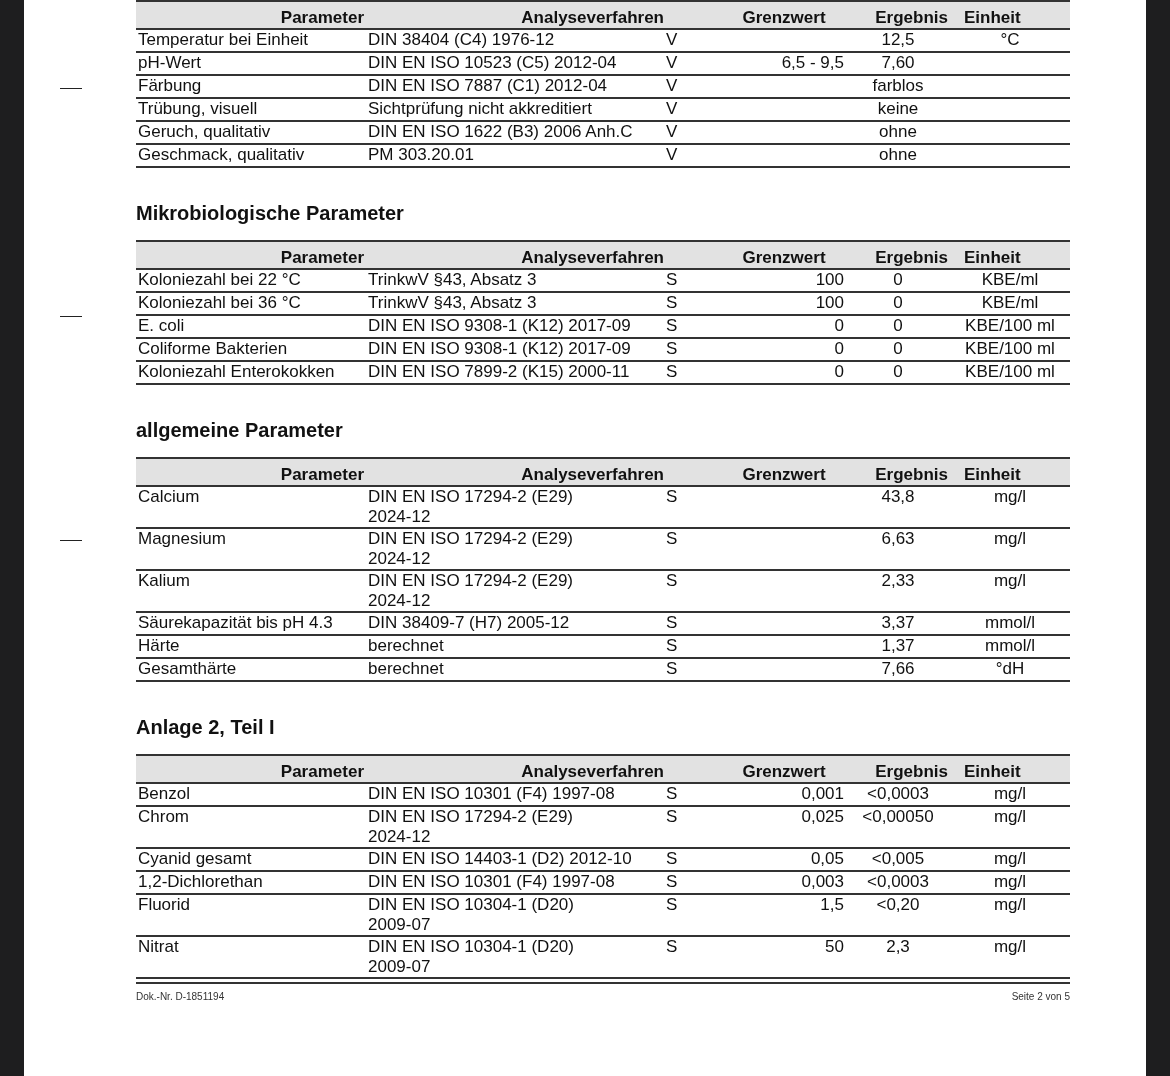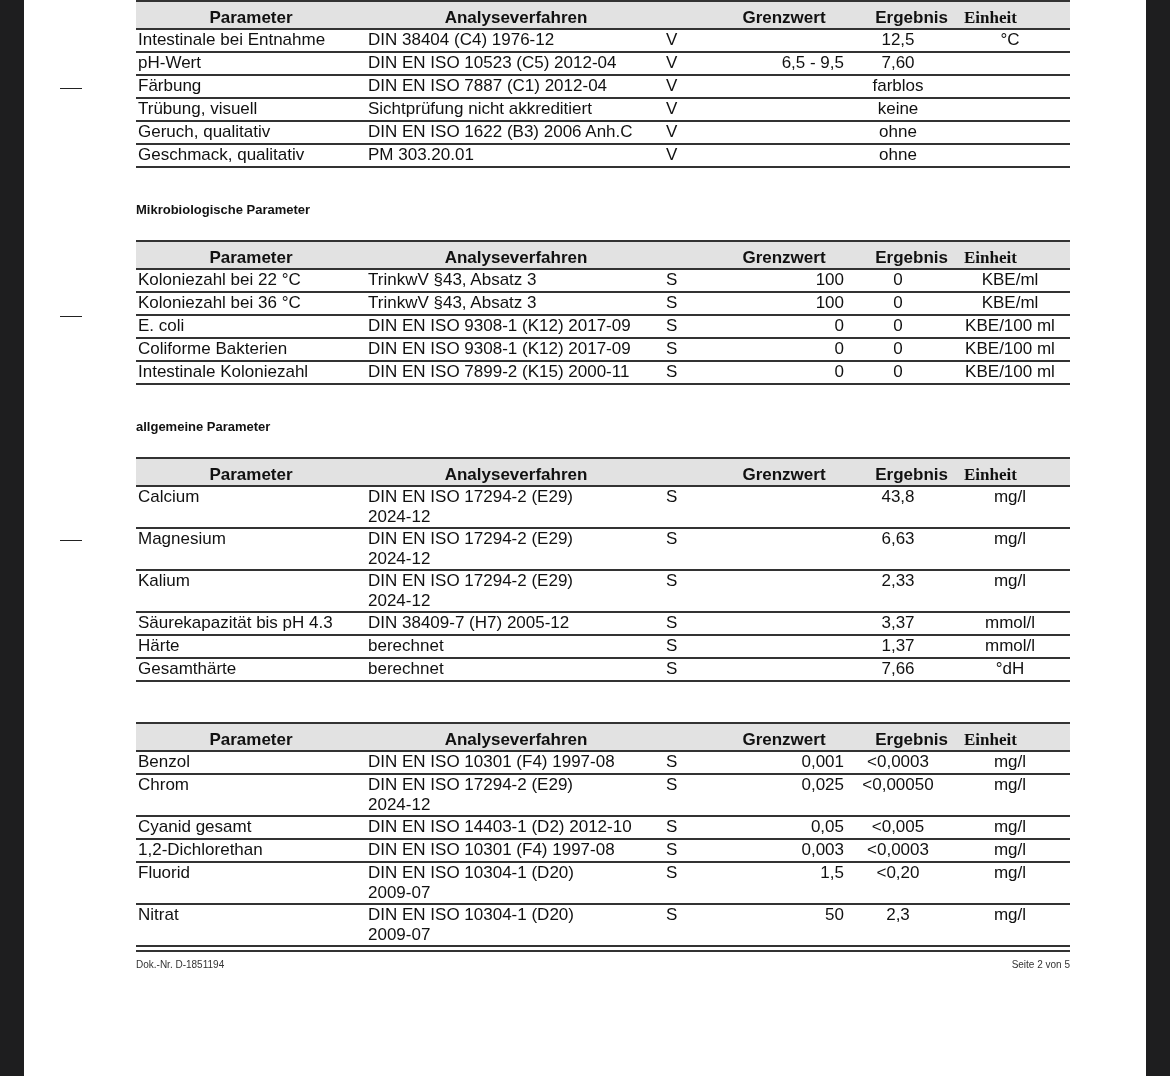--- a/index.html
+++ b/index.html
@@ -26,37 +26,37 @@
     font-size: 17px; line-height: 20px;
   }
   table.t col.c-param { width: 230px; }
   table.t col.c-method { width: 300px; }
   table.t col.c-flag { width: 56px; }
   table.t col.c-limit { width: 124px; }
   table.t col.c-result { width: 104px; }
   table.t col.c-unit { width: 120px; }
   table.t thead tr { background: #e2e2e2; }
   table.t thead th {
-    font-weight: bold; text-align: center; padding: 3px 2px 0 2px; height: 23px;
+    font-weight: bold; text-align: right; padding: 3px 2px 0 2px; height: 23px;
     border-top: 2px solid #333; border-bottom: 2px solid #333;
     vertical-align: bottom;
   }
   table.t thead th.limit { text-align: center; margin-top: 7px; }
   table.t thead th.result { text-align: right; }
-  table.t thead th.unit { text-align: left; padding-left: 14px; font-family: Liberation Serif, serif; }
+  table.t thead th.unit { text-align: left; padding-left: 14px; }
   table.t tbody td {
     padding: 0 2px; border-bottom: 2px solid #333; vertical-align: top;
     white-space: nowrap; height: 21px;
   }
   table.t tbody td.flag { padding-left: 0; }
   table.t tbody td.limit { text-align: right; }
   table.t tbody td.result { text-align: center; }
   table.t tbody td.unit { text-align: center; }
   .section-title {
-    font-weight: bold; font-size: 13px; margin: 12px 0 0 0; padding-left: 0; height: 20px;
+    font-weight: bold; font-size: 20px; margin: 12px 0 0 0; padding-left: 0; height: 20px;
   }
   .gap { height: 22px; }
   .footer-rule { border-top: 2px solid #333; margin-top: 3px; }
   .footer {
     display: flex; justify-content: space-between; font-size: 10px; color: #333;
     margin-top: 7px;
   }
 </style>
 </head>
 <body>
@@ -81,21 +81,21 @@
             <th class="param">Parameter</th>
             <th class="method">Analyseverfahren</th>
             <th class="flag"></th>
             <th class="limit">Grenzwert</th>
             <th class="result">Ergebnis</th>
             <th class="unit">Einheit</th>
           </tr>
         </thead>
         <tbody>
           <tr>
-            <td class="param">Intestinale bei Entnahme</td>
+            <td class="param">Temperatur bei Einheit</td>
             <td class="method">DIN 38404 (C4) 1976-12</td>
             <td class="flag">V</td>
             <td class="limit"></td>
             <td class="result">12,5</td>
             <td class="unit">°C</td>
           </tr>
           <tr>
             <td class="param">pH-Wert</td>
             <td class="method">DIN EN ISO 10523 (C5) 2012-04</td>
             <td class="flag">V</td>
@@ -186,21 +186,21 @@
           </tr>
           <tr>
             <td class="param">Coliforme Bakterien</td>
             <td class="method">DIN EN ISO 9308-1 (K12) 2017-09</td>
             <td class="flag">S</td>
             <td class="limit">0</td>
             <td class="result">0</td>
             <td class="unit">KBE/100 ml</td>
           </tr>
           <tr>
-            <td class="param">Intestinale Koloniezahl</td>
+            <td class="param">Koloniezahl Enterokokken</td>
             <td class="method">DIN EN ISO 7899-2 (K15) 2000-11</td>
             <td class="flag">S</td>
             <td class="limit">0</td>
             <td class="result">0</td>
             <td class="unit">KBE/100 ml</td>
           </tr>
         </tbody>
       </table>
       <div class="gap"></div>
       <div class="section-title">allgemeine Parameter</div>
@@ -278,20 +278,21 @@
             <td class="param">Gesamthärte</td>
             <td class="method">berechnet</td>
             <td class="flag">S</td>
             <td class="limit"></td>
             <td class="result">7,66</td>
             <td class="unit">°dH</td>
           </tr>
         </tbody>
       </table>
       <div class="gap"></div>
+      <div class="section-title">Anlage 2, Teil I</div>
       <div style="height: 18px;"></div>
       <table class="t">
         <colgroup>
           <col class="c-param">
           <col class="c-method">
           <col class="c-flag">
           <col class="c-limit">
           <col class="c-result">
           <col class="c-unit">
         </colgroup>

